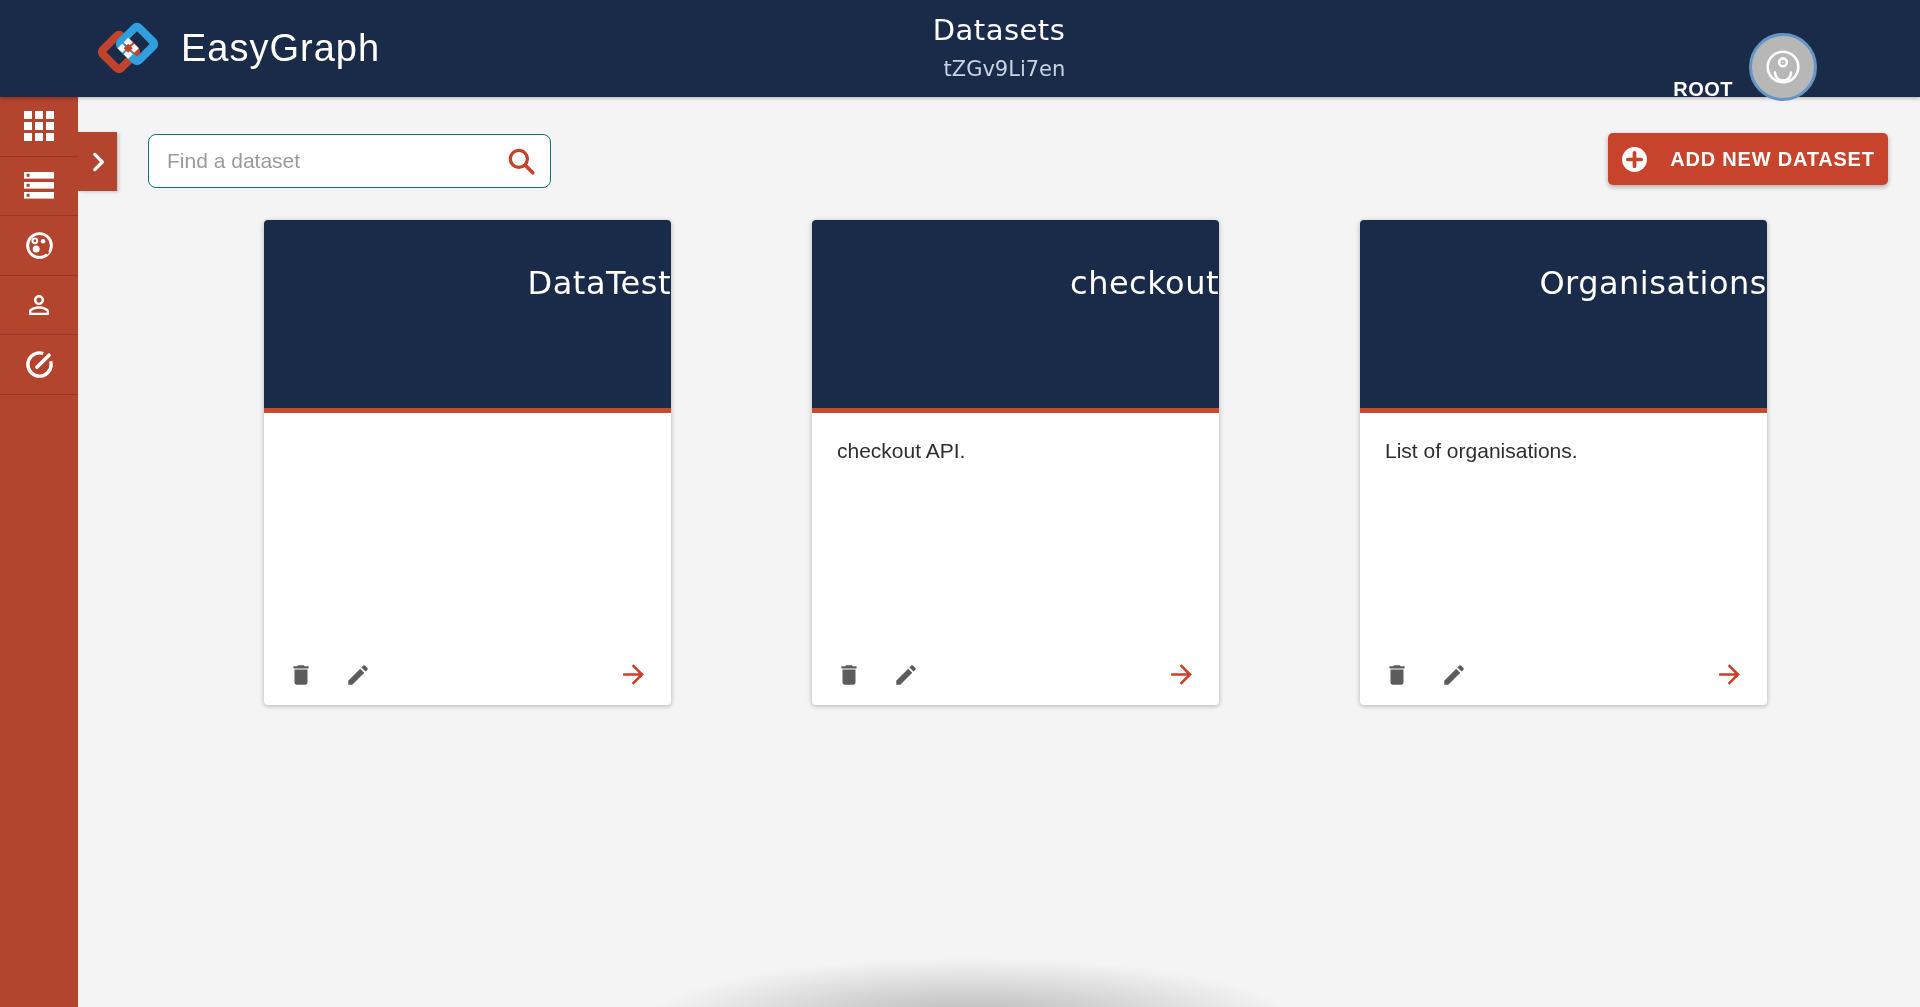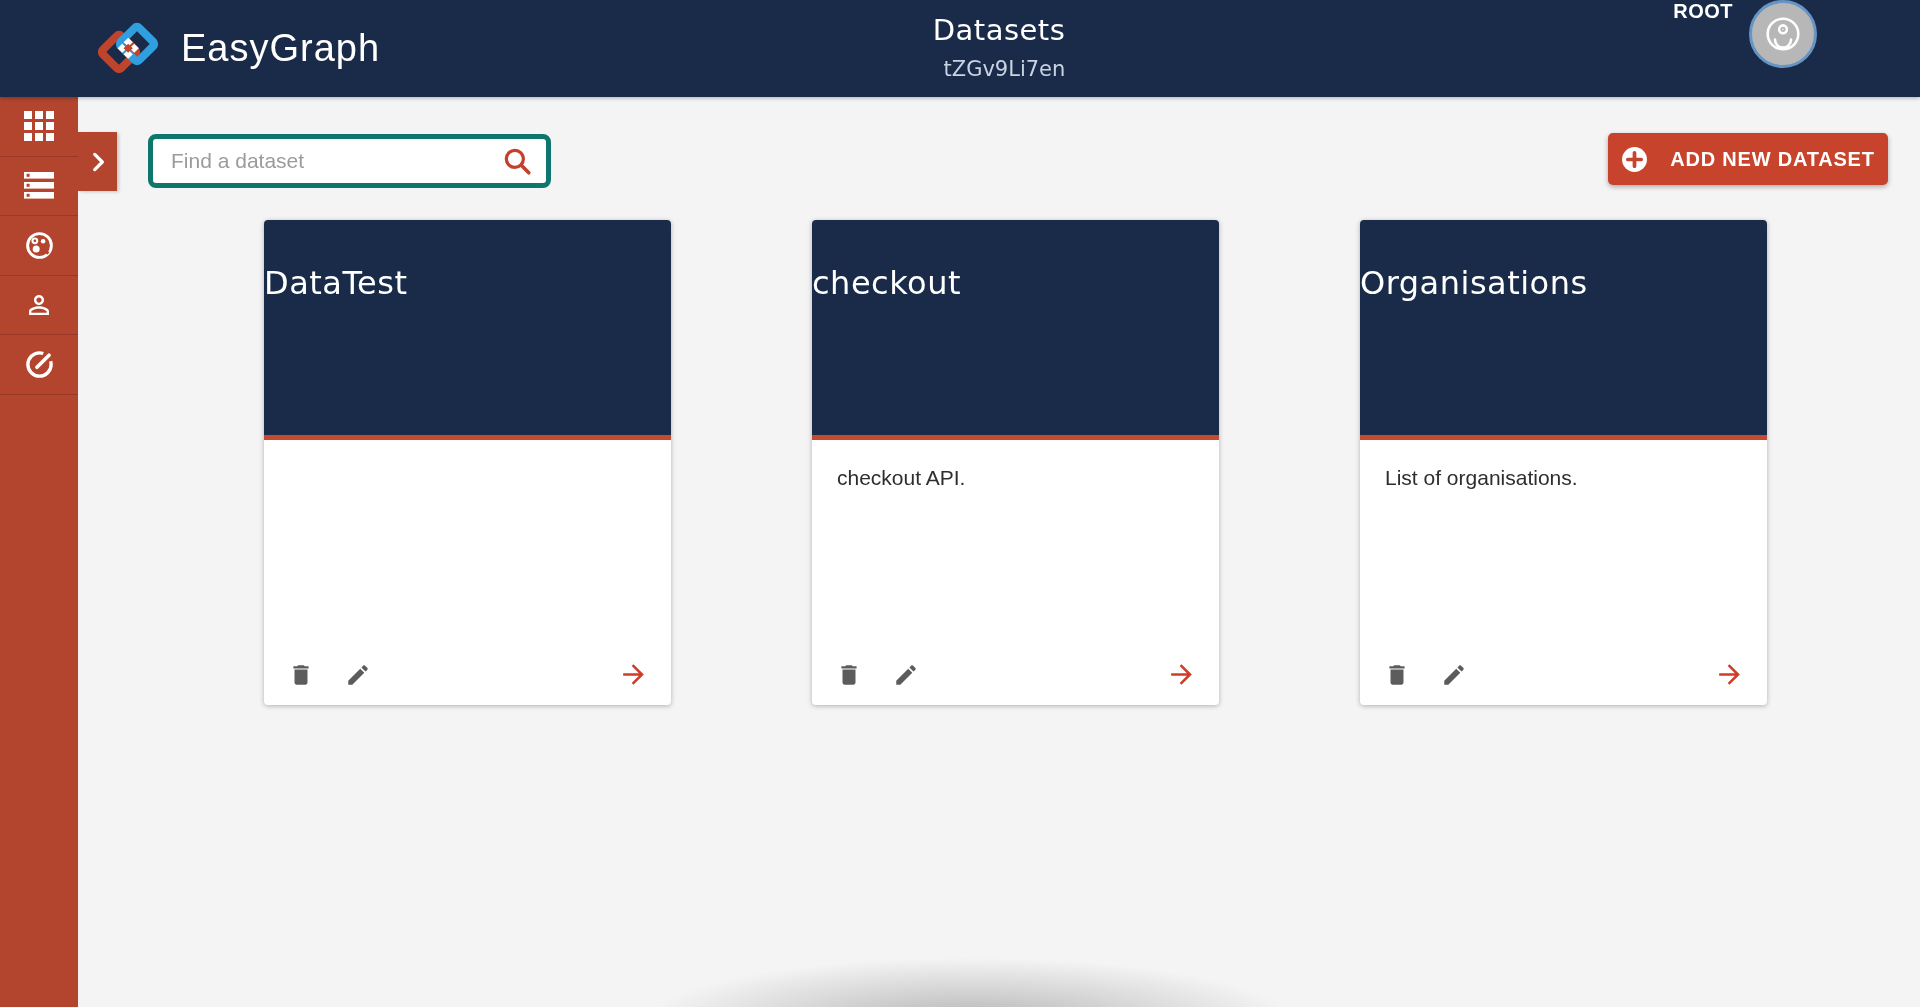--- a/index.html
+++ b/index.html
@@ -31,21 +31,21 @@
   .page-title {
     color:#ffffff; font-family:"DejaVu Sans", sans-serif;
     font-size:29px; font-weight:400; letter-spacing:0.5px;
   }
   .page-subtitle {
     color:#c9d3e3; font-family:"DejaVu Sans", sans-serif;
     font-size:21px; font-weight:400; margin-top:8px;
   }
   .user-area {
     position:absolute; right:103px; top:0; height:101px;
-    display:flex; align-items:flex-start; gap:16px;
+    display:flex; align-items:flex-end; gap:16px;
   }
   .user-label {
     color:#ffffff; font-size:20px; font-weight:700; letter-spacing:0.5px;
   }
   .avatar {
     width:68px; height:68px; border-radius:50%;
     background:#b7b7b7; border:3px solid #6495c4;
     display:flex; align-items:center; justify-content:center;
     cursor:pointer;
   }
@@ -65,21 +65,21 @@
     position:absolute; left:78px; top:132px; width:39px; height:59px;
     background:#b3442e; z-index:9;
     display:flex; align-items:center; justify-content:center;
     box-shadow:2px 1px 3px rgba(0,0,0,0.18);
     cursor:pointer;
   }
 
   
   .search-box {
     position:absolute; left:148px; top:134px; width:403px; height:54px;
-    background:#ffffff; border:5px solid #0f766e; border-radius:8px;
+    background:#ffffff; border:1px solid #0f766e; border-radius:8px;
     display:flex; align-items:center; z-index:5;
   }
   .search-input {
     flex:1; height:100%; border:none; outline:none; background:transparent;
     font-family:"Liberation Sans", sans-serif;
     font-size:21px; color:#444444; padding:0 10px 0 18px;
   }
   .search-input::placeholder { color:#9b9b9b; }
   .search-box .icon-btn { margin-right:14px; display:flex; }
 
@@ -98,22 +98,22 @@
     position:absolute; left:264px; top:220px;
     display:flex; gap:141px; z-index:5;
   }
   .card {
     width:407px; height:485px; background:#ffffff;
     border-radius:4px; overflow:hidden;
     box-shadow:0 1px 5px rgba(0,0,0,0.28);
     display:flex; flex-direction:column;
   }
   .card-header {
-    height:215px; background:#1a2b49; flex:none;
-    display:flex; justify-content:flex-start;
+    height:188px; background:#1a2b49; flex:none;
+    display:flex; justify-content:flex-end;
   }
   .card-title {
     color:#ffffff; font-family:"DejaVu Sans", sans-serif;
     font-size:32px; font-weight:400; letter-spacing:0.5px;
     margin-top:44px;
   }
   .card-divider { height:5px; background:#c64a2f; flex:none; }
   .card-body { flex:1; position:relative; }
   .card-desc {
     padding:24px 25px 0 25px;

